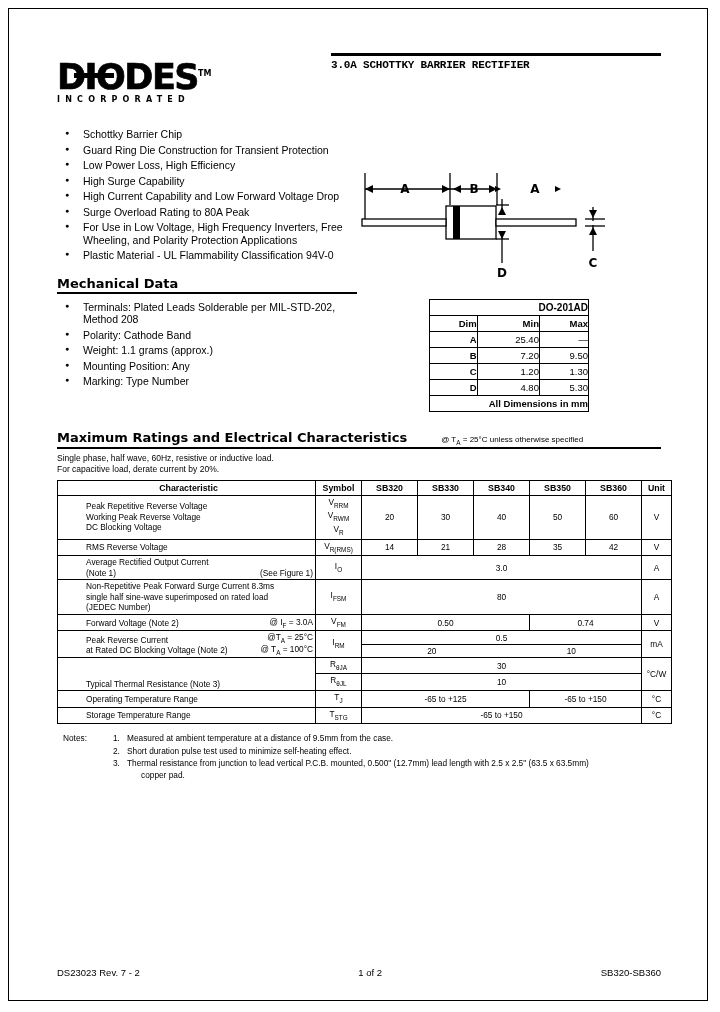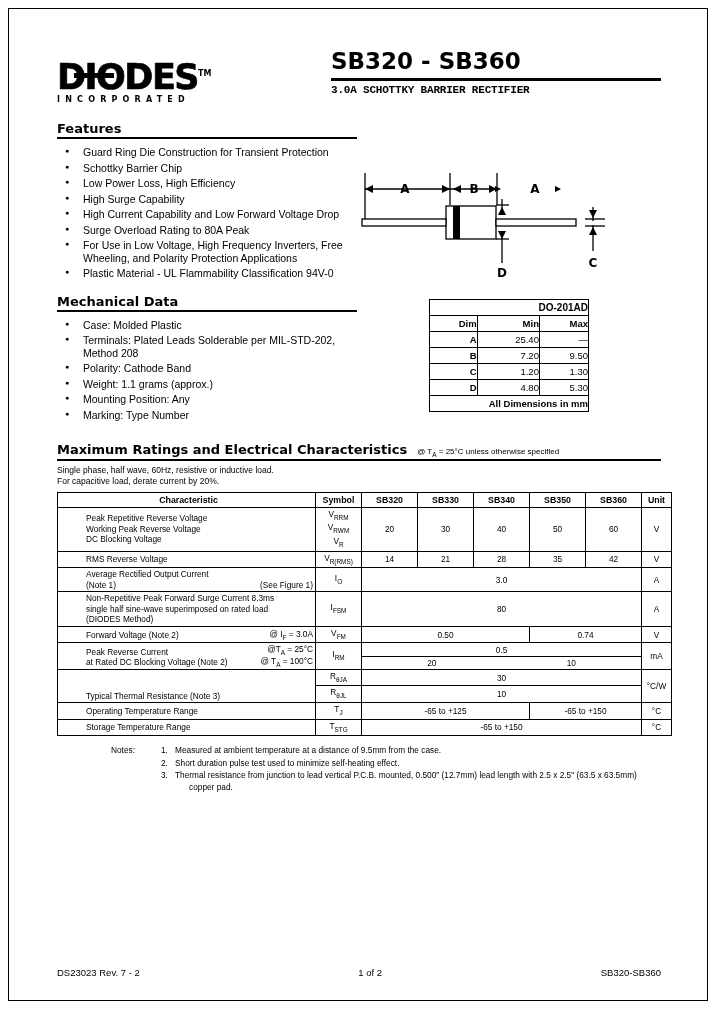--- a/index.html
+++ b/index.html
@@ -146,20 +146,21 @@
   .dimtable .val { font-weight: normal; }
   .dimtable .foot { font-weight: bold; font-size: 9.5px; }
 
   
   .mr-wrap {
     margin-top: 18px;
     border-bottom: 2px solid #000;
     padding-bottom: 1px;
     display: flex;
     align-items: baseline;
+    gap: 24px;
   }
   .mr-title {
     font-family: "DejaVu Sans", sans-serif;
     font-weight: bold;
     font-size: 13px;
   }
   .mr-note {
     font-size: 8px;
     margin-left: 10px;
     font-weight: normal;
@@ -209,21 +210,21 @@
   .splitcell .bot { display: flex; }
   .splitcell .bot > div { flex: 1; text-align: center; padding: 1px 0; }
 
   
   .notes {
     margin-top: 9px;
     font-size: 8.3px;
     line-height: 11.5px;
     display: flex;
   }
-  .notes-label { width: 50px; flex-shrink: 0; padding-left: 6px; margin-left: 48px;}
+  .notes-label { width: 50px; flex-shrink: 0; padding-left: 6px;}
   .notes-list { flex: 1; }
   .note-row { display: flex; margin-bottom: 1px;}
   .note-num { width: 14px; flex-shrink: 0; }
   .note-txt { flex: 1; }
   .note-ind { padding-left: 14px; }
 
   
   .footer {
     position: absolute;
     left: 48px;
@@ -242,44 +243,41 @@
 
   <div class="header">
     <div class="logo-block">
       <div class="logo-word">
         <span>DIODES</span><span class="tm">TM</span>
         <span class="logo-bar"></span>
       </div>
       <div class="logo-sub">INCORPORATED</div>
     </div>
     <div class="title-block">
-      <div class="part-title">SB320 - SB360</div>
       <div class="title-rule"></div>
       <div class="part-sub">3.0A SCHOTTKY BARRIER RECTIFIER</div>
     </div>
   </div>
 
   <div class="cols">
 
     <div class="col-left">
-      <div class="sec-head">Features</div>
       <ul class="bullets" id="features-list">
+            <li>Schottky Barrier Chip</li>
             <li>Guard Ring Die Construction for Transient Protection</li>
-            <li>Schottky Barrier Chip</li>
             <li>Low Power Loss, High Efficiency</li>
             <li>High Surge Capability</li>
             <li>High Current Capability and Low Forward Voltage Drop</li>
             <li>Surge Overload Rating to 80A Peak</li>
             <li>For Use in Low Voltage, High Frequency Inverters, Free Wheeling, and Polarity Protection Applications</li>
             <li>Plastic Material - UL Flammability Classification 94V-0</li>
           </ul>
 
       <div class="sec-head" style="margin-top:14px;">Mechanical Data</div>
       <ul class="bullets" id="mechanical-list">
-            <li>Case: Molded Plastic</li>
             <li>Terminals: Plated Leads Solderable per MIL-STD-202, Method 208</li>
             <li>Polarity: Cathode Band</li>
             <li>Weight:  1.1 grams (approx.)</li>
             <li>Mounting Position: Any</li>
             <li>Marking: Type Number</li>
           </ul>
     </div>
 
     <div class="col-right">
 
@@ -468,21 +466,21 @@
             </td>
             <td class="c-ctr" colspan="5">3.0</td>
             <td class="c-ctr">A</td>
           </tr>
           <tr>
             <td class="c-char">
               <div class="charcell">
                 <div class="lft">
                   <div>Non-Repetitive Peak Forward Surge Current 8.3ms</div>
                   <div>single half sine-wave superimposed on rated load</div>
-                  <div>(DIODES Method)</div>
+                  <div>(JEDEC Number)</div>
                 </div>
                 <div class="rgt"></div>
               </div>
             </td>
             <td class="sym">
               <div>I<sub>FSM</sub></div>
             </td>
             <td class="c-ctr" colspan="5">80</td>
             <td class="c-ctr">A</td>
           </tr>

